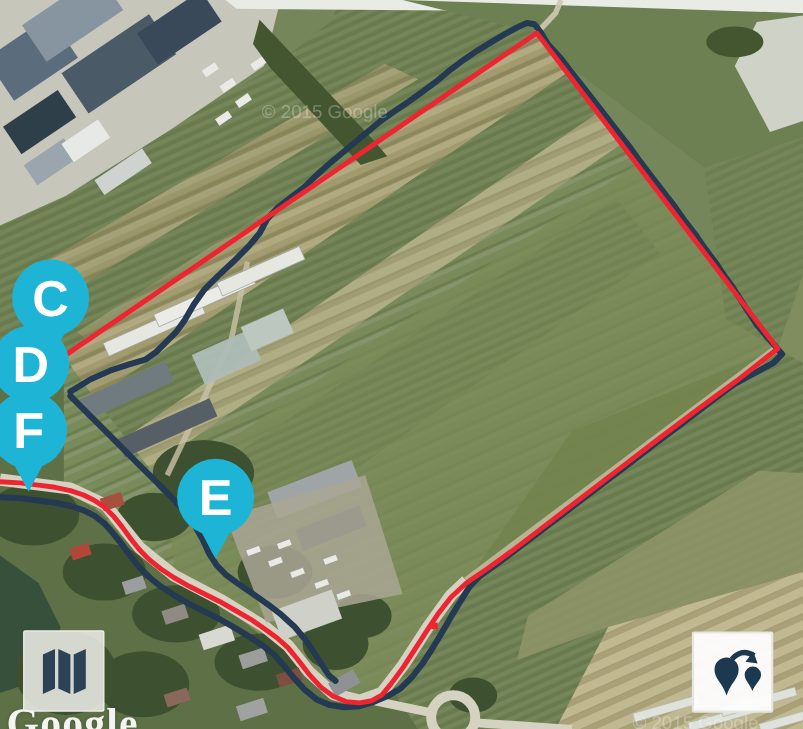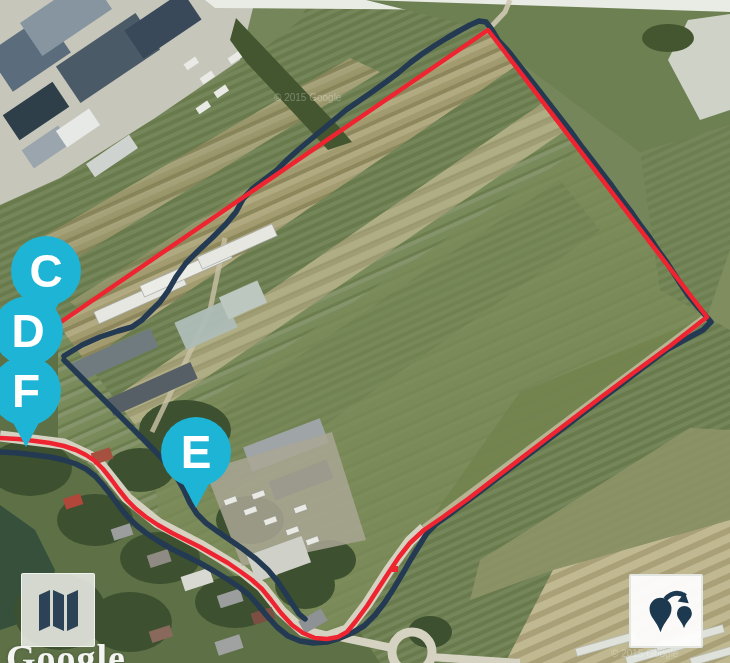--- a/index.html
+++ b/index.html
@@ -4,22 +4,22 @@
 <style>
   html,body{margin:0;padding:0;}
   body{
     width:730px;height:663px;overflow:hidden;position:relative;
     font-family:"Liberation Sans",sans-serif;background:#75865a;
   }
   .map-viewport{position:absolute;inset:0;}
   svg{display:block;}
   #bg-scene,#overlay{position:absolute;left:0;top:0;}
   .watermark{
-    position:absolute;color:#ffffff;opacity:.28;font-size:10px;
-    font-family:"Liberation Sans",sans-serif;pointer-events:none;white-space:nowrap;margin-left:36px;
+    position:absolute;color:#ffffff;opacity:.28;font-size:17px;
+    font-family:"Liberation Sans",sans-serif;pointer-events:none;white-space:nowrap;
   }
   .google-logo{
     position:absolute;left:6px;top:636px;
     font-family:"Liberation Serif",serif;font-weight:bold;
     font-size:38px;color:#f4f4f2;letter-spacing:1px;
     text-shadow:0 0 3px rgba(40,60,40,.45);
   }
   .map-btn{
     position:absolute;width:74px;height:74px;border-radius:2px;
     display:flex;align-items:center;justify-content:center;

